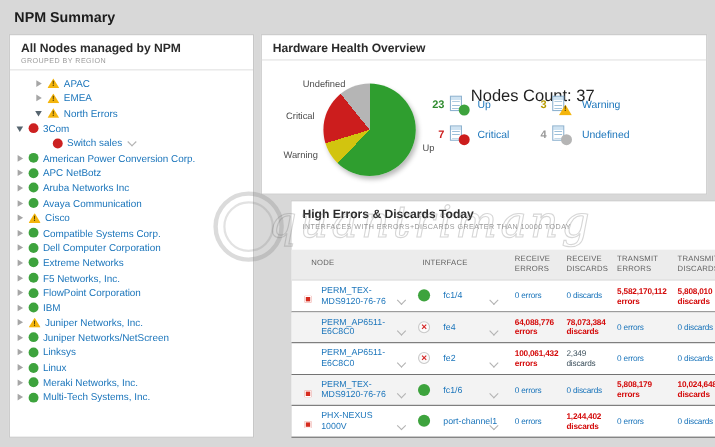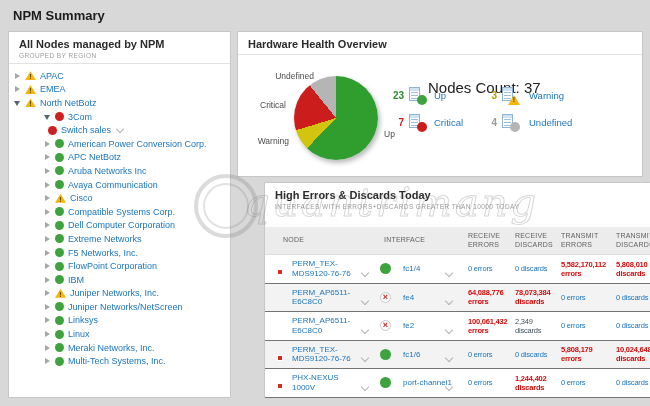--- a/index.html
+++ b/index.html
@@ -10,22 +10,22 @@
   .hw-panel{left:237px;top:31px;width:406px;height:146px;}
   .err-panel{left:237px;top:182px;width:406px;height:216px;margin-left:27px;}
   .panel-head{padding:6px 10px 4px 10px;}
   .panel-head.rule{border-bottom:1px solid #e2e2e2;}
   .p-title{font-size:11px;font-weight:bold;color:#2b2b2b;}
   .p-sub{font-size:6.5px;color:#9b9b9b;letter-spacing:.4px;margin-top:2px;}
 
   
   .tree{padding-top:5px;}
   .tree-row{display:flex;align-items:center;height:13.6px;font-size:9px;}
-  .tree-row.lvl1{padding-left:4px;}
-  .tree-row.lvl2{padding-left:34px;}
+  .tree-row.lvl1{padding-left:22px;}
+  .tree-row.lvl2{padding-left:5px;}
   .tree-row.lvl3{padding-left:27px;}
   .tw{width:12px;height:10px;position:relative;flex:none;}
   .arr-r{position:absolute;left:2px;top:2px;width:0;height:0;border-top:3.5px solid transparent;border-bottom:3.5px solid transparent;border-left:5px solid #a6a6a6;}
   .arr-d{position:absolute;left:1px;top:3px;width:0;height:0;border-left:3.5px solid transparent;border-right:3.5px solid transparent;border-top:5px solid #56656f;}
   .dot{width:9px;height:9px;border-radius:50%;flex:none;}
   .dot.up{background:#3da33d;}
   .dot.down{background:#cc2121;}
   .tri-warn{width:11px;height:9px;background:#f4b50c;clip-path:polygon(50% 0,100% 100%,0 100%);position:relative;flex:none;}
   .tri-warn::after{content:"!";position:absolute;left:50%;transform:translateX(-50%);bottom:-1px;font-size:7px;font-weight:bold;color:#5a4300;line-height:9px;}
   .tree-label{color:#1b75bb;margin-left:4px;text-decoration:none;white-space:nowrap;}
@@ -111,21 +111,21 @@
           <span class="arr-r"></span>
         </span>
         <span class="tri-warn"></span>
         <a class="tree-label">EMEA</a>
       </div>
       <div class="tree-row lvl1">
         <span class="tw">
           <span class="arr-d"></span>
         </span>
         <span class="tri-warn"></span>
-        <a class="tree-label">North NetBotz</a>
+        <a class="tree-label">North Errors</a>
       </div>
       <div class="tree-row lvl2">
         <span class="tw">
           <span class="arr-d"></span>
         </span>
         <span class="dot down"></span>
         <a class="tree-label">3Com</a>
       </div>
       <div class="tree-row lvl3">
         <span class="tw"></span>

